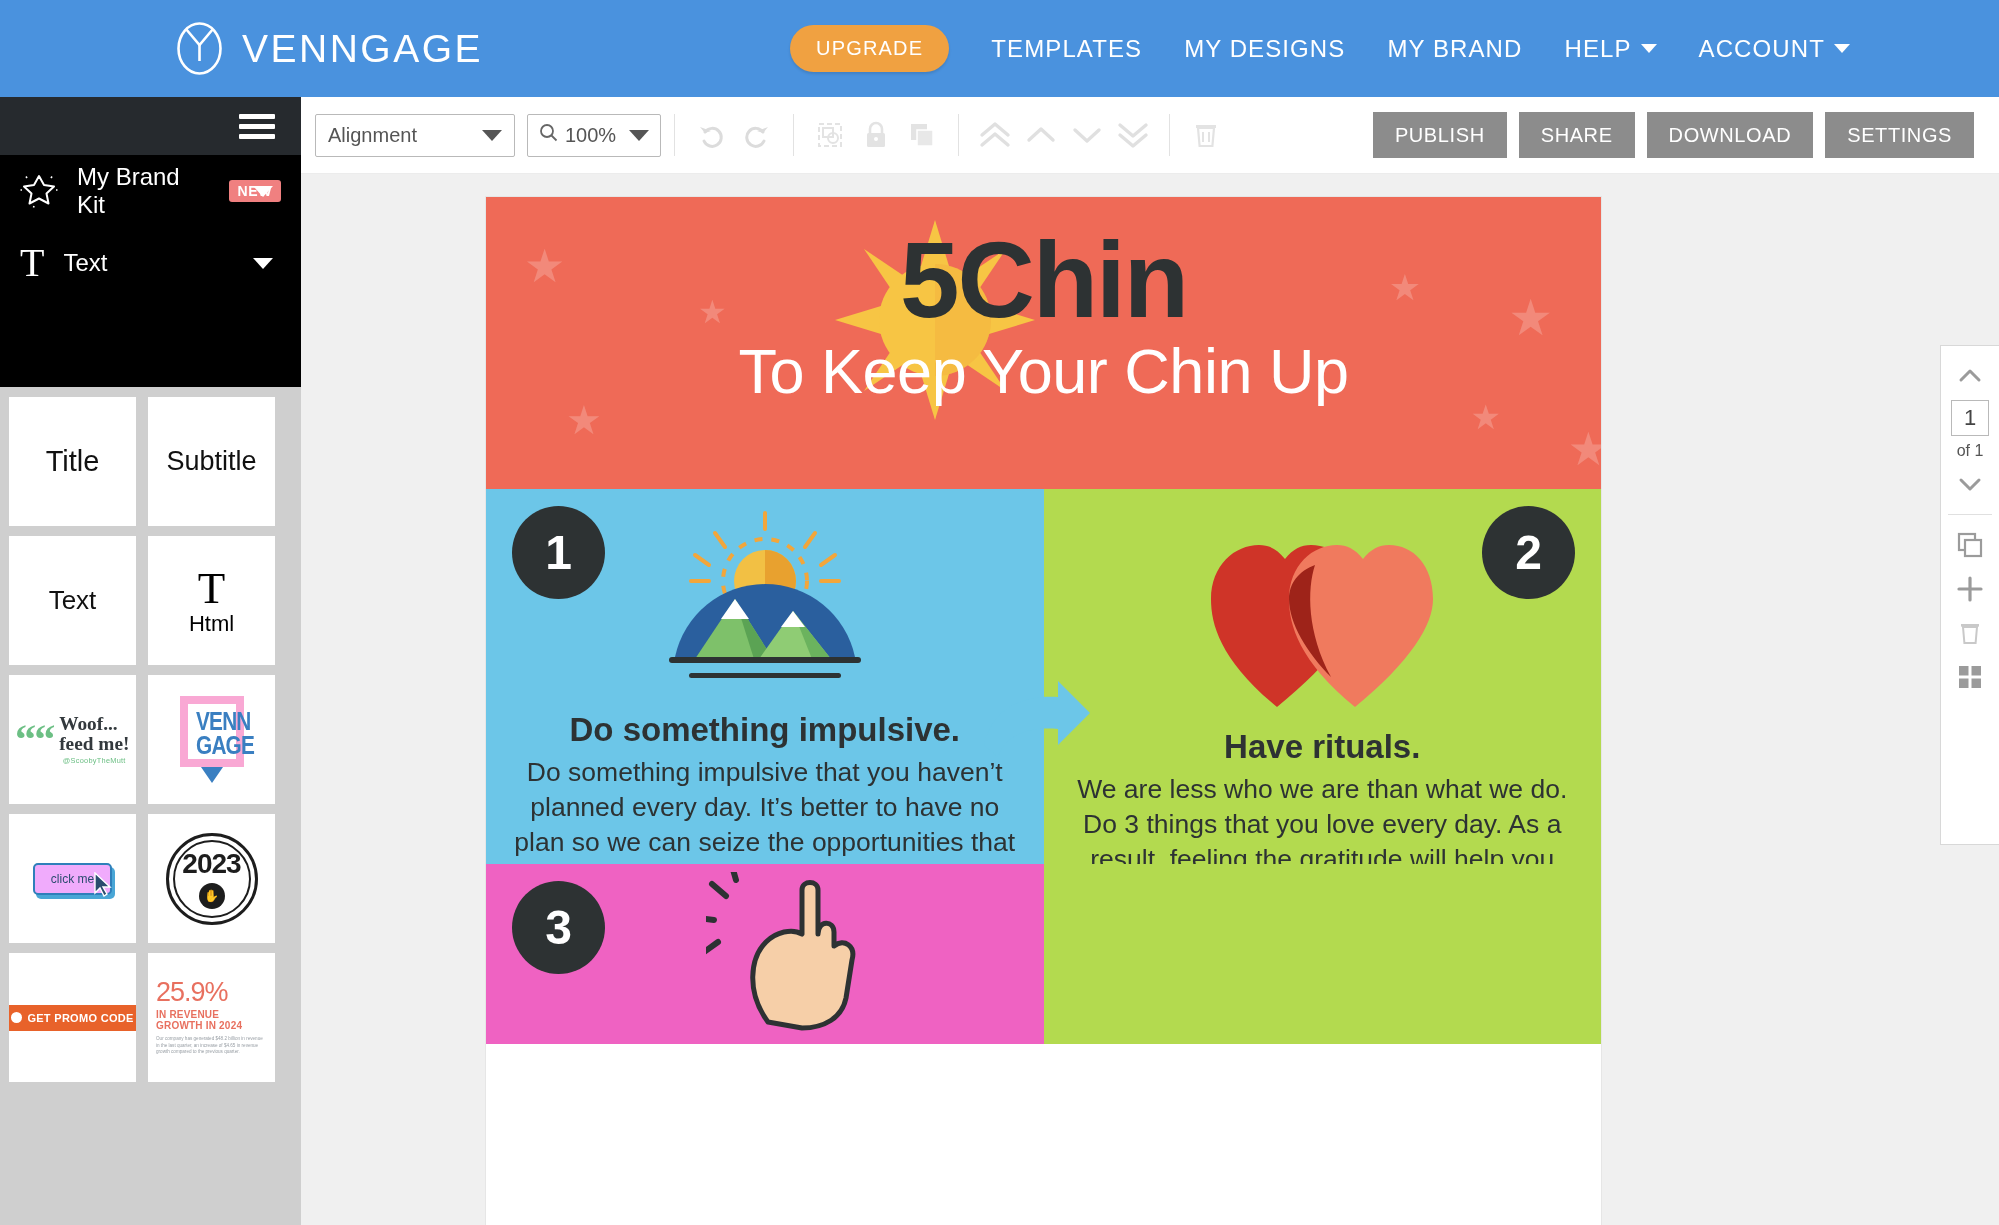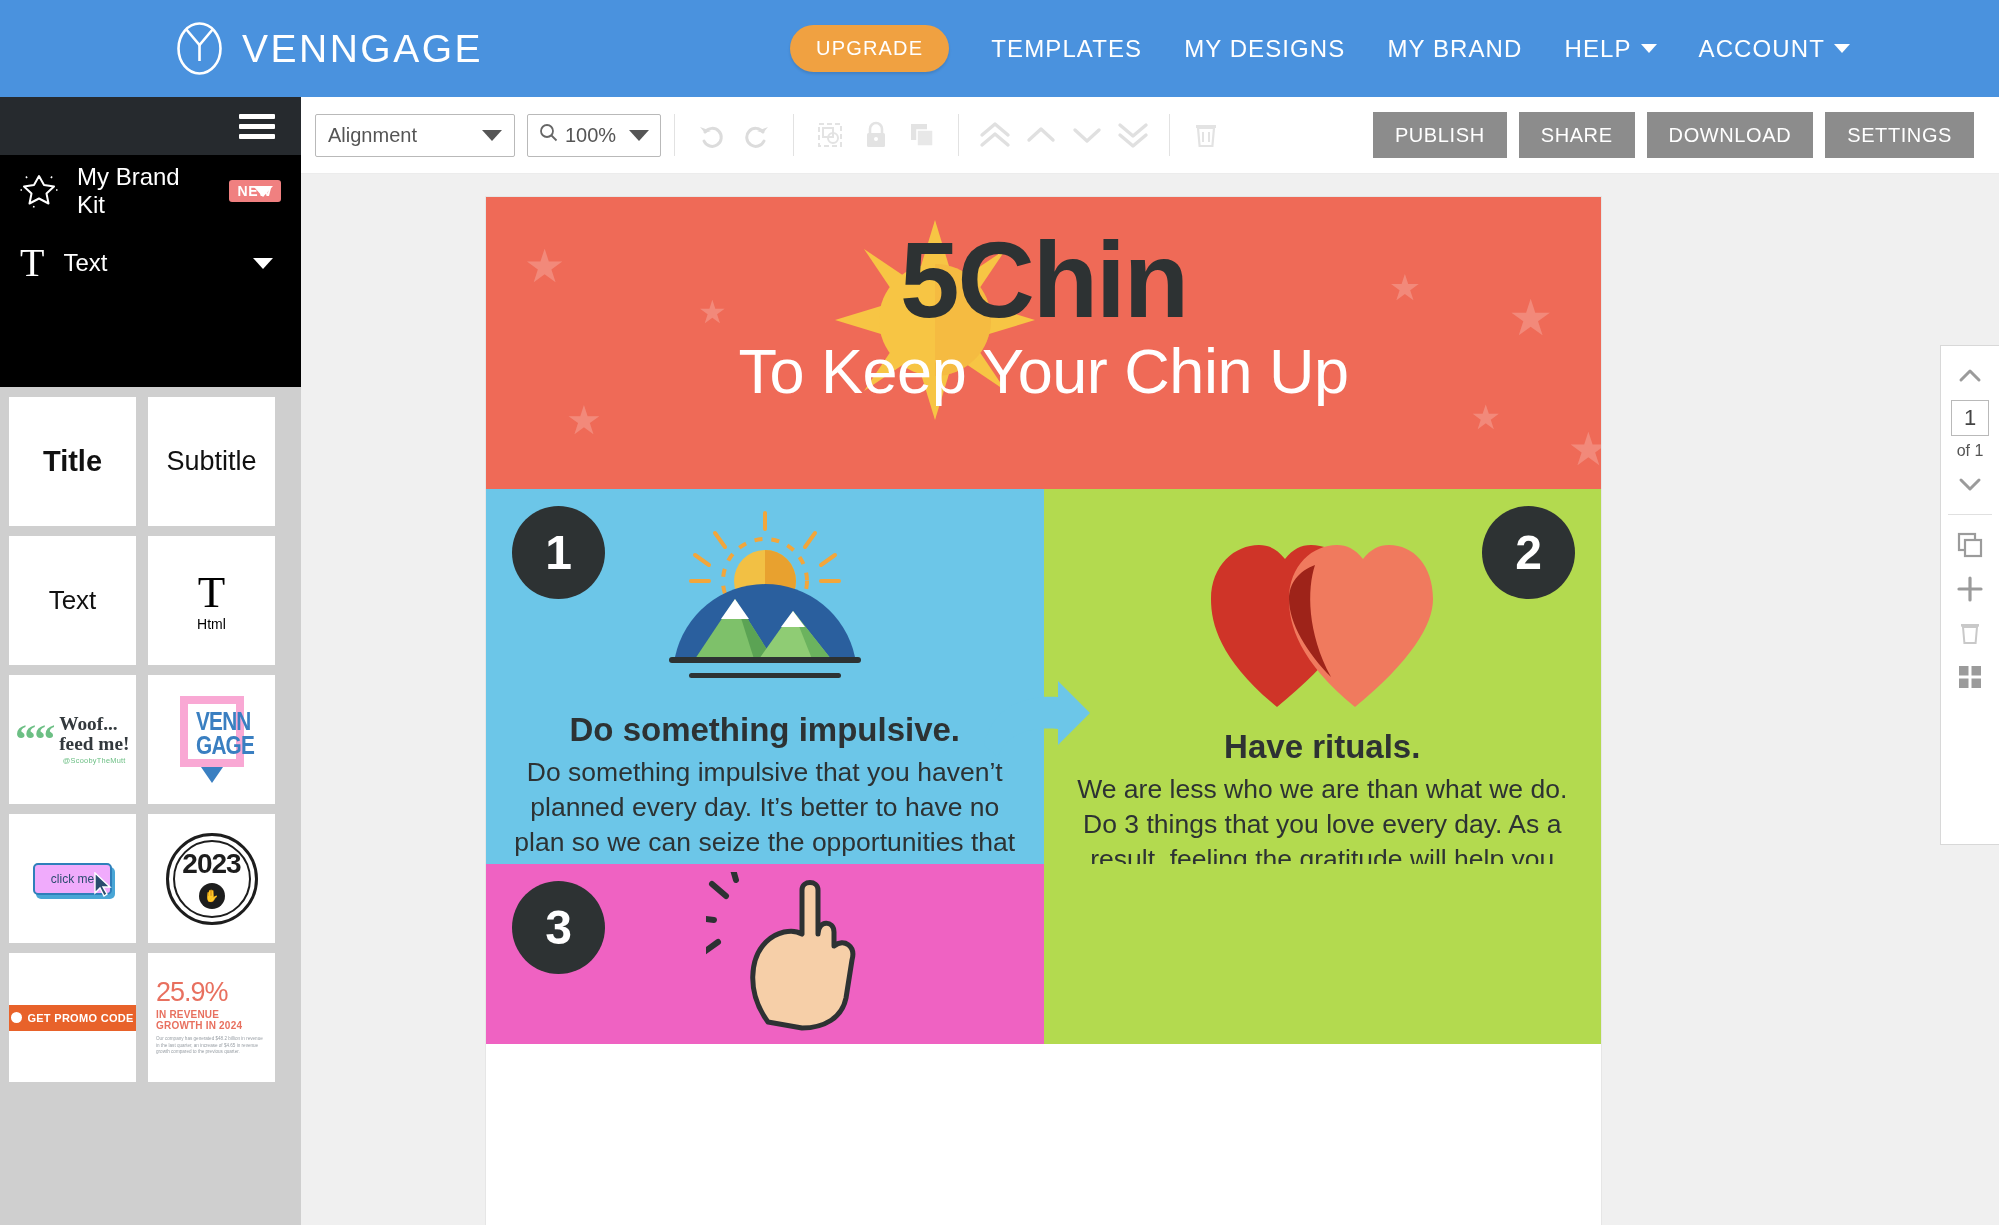--- a/index.html
+++ b/index.html
@@ -69,26 +69,26 @@
   .elgrid{
     position:absolute; left:0; top:290px; width:301px; height:838px;
     background:#cfcfcf; padding:10px 9px; display:flex; flex-wrap:wrap;
     gap:10px 12px; overflow:hidden; align-content:flex-start;
   }
   .tile{
     width:127px; height:129px; background:#ffffff;
     display:flex; align-items:center; justify-content:center;
     cursor:pointer; overflow:hidden; position:relative;
   }
-  .tile-title{ font-size:29px; font-weight:bold; color:#111;text-align:right; }
+  .tile-title{ font-size:29px; font-weight:normal; color:#111;text-align:right; }
   .tile-sub{ font-size:27px; color:#111; }
   .tile-text{ font-size:26px; color:#111; }
   .tile-html{ text-align:center; line-height:1; }
   .tile-html .th-t{ font-family:"Liberation Serif", serif; font-size:45px; display:block; }
-  .tile-html .th-l{ font-size:14px; display:block; margin-top:2px; }
+  .tile-html .th-l{ font-size:22px; display:block; margin-top:2px; }
 
   
   .th-woof{ display:flex; align-items:center; transform:scale(.92); }
   .th-quote{ color:#6cbf84; font-family:"Liberation Serif", serif; font-size:46px;
              font-weight:bold; line-height:.7; margin-right:6px; letter-spacing:-2px;}
   .th-woof-txt{ font-family:"Liberation Serif", serif; font-weight:bold; color:#33393d;
                 font-size:21px; line-height:1.05; }
   .th-handle{ font-size:8px; color:#6cbf84; text-align:center; margin-top:3px; letter-spacing:.3px;}
 
   

